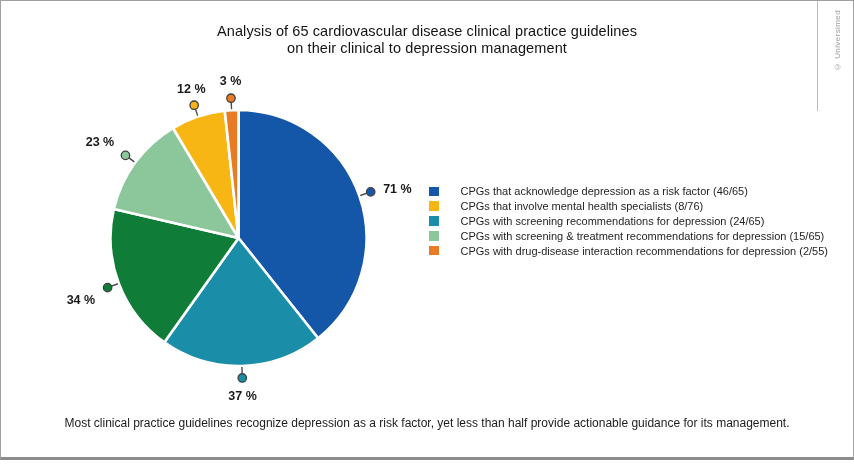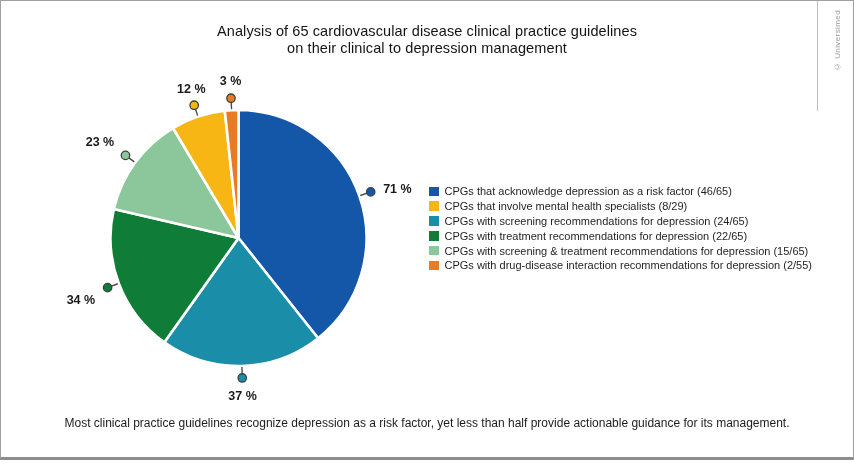--- a/index.html
+++ b/index.html
@@ -40,20 +40,21 @@
   }
   .legend {
     position: absolute;
     left: 428px;
     top: 183px;
   }
   .legend-row {
     display: flex;
     align-items: center;
     height: 14.8px;
+    gap: 16px;
   }
   .legend-swatch {
     width: 9.5px;
     height: 9.5px;
     flex: 0 0 9.5px;
     margin-right: 6px;
   }
   .legend-label {
     font-size: 11px;
     color: #1f1f1f;
@@ -128,29 +129,25 @@
       <text x="204.50218217423492" y="29.21480278594285" text-anchor="middle" class="pie-label">3 %</text>
     </svg>
 
   <div class="legend">
     <div class="legend-row">
       <span class="legend-swatch" style="background: rgb(20, 87, 168);"></span>
       <span class="legend-label">CPGs that acknowledge depression as a risk factor (46/65)</span>
     </div>
     <div class="legend-row">
       <span class="legend-swatch" style="background: rgb(247, 182, 20);"></span>
-      <span class="legend-label">CPGs that involve mental health specialists (8/29)</span>
+      <span class="legend-label">CPGs that involve mental health specialists (8/76)</span>
     </div>
     <div class="legend-row">
       <span class="legend-swatch" style="background: rgb(26, 141, 168);"></span>
       <span class="legend-label">CPGs with screening recommendations for depression (24/65)</span>
-    </div>
-    <div class="legend-row">
-      <span class="legend-swatch" style="background: rgb(15, 125, 55);"></span>
-      <span class="legend-label">CPGs with treatment recommendations for depression (22/65)</span>
     </div>
     <div class="legend-row">
       <span class="legend-swatch" style="background: rgb(140, 199, 155);"></span>
       <span class="legend-label">CPGs with screening &amp; treatment recommendations for depression (15/65)</span>
     </div>
     <div class="legend-row">
       <span class="legend-swatch" style="background: rgb(232, 123, 35);"></span>
       <span class="legend-label">CPGs with drug-disease interaction recommendations for depression (2/55)</span>
     </div>
   </div>

